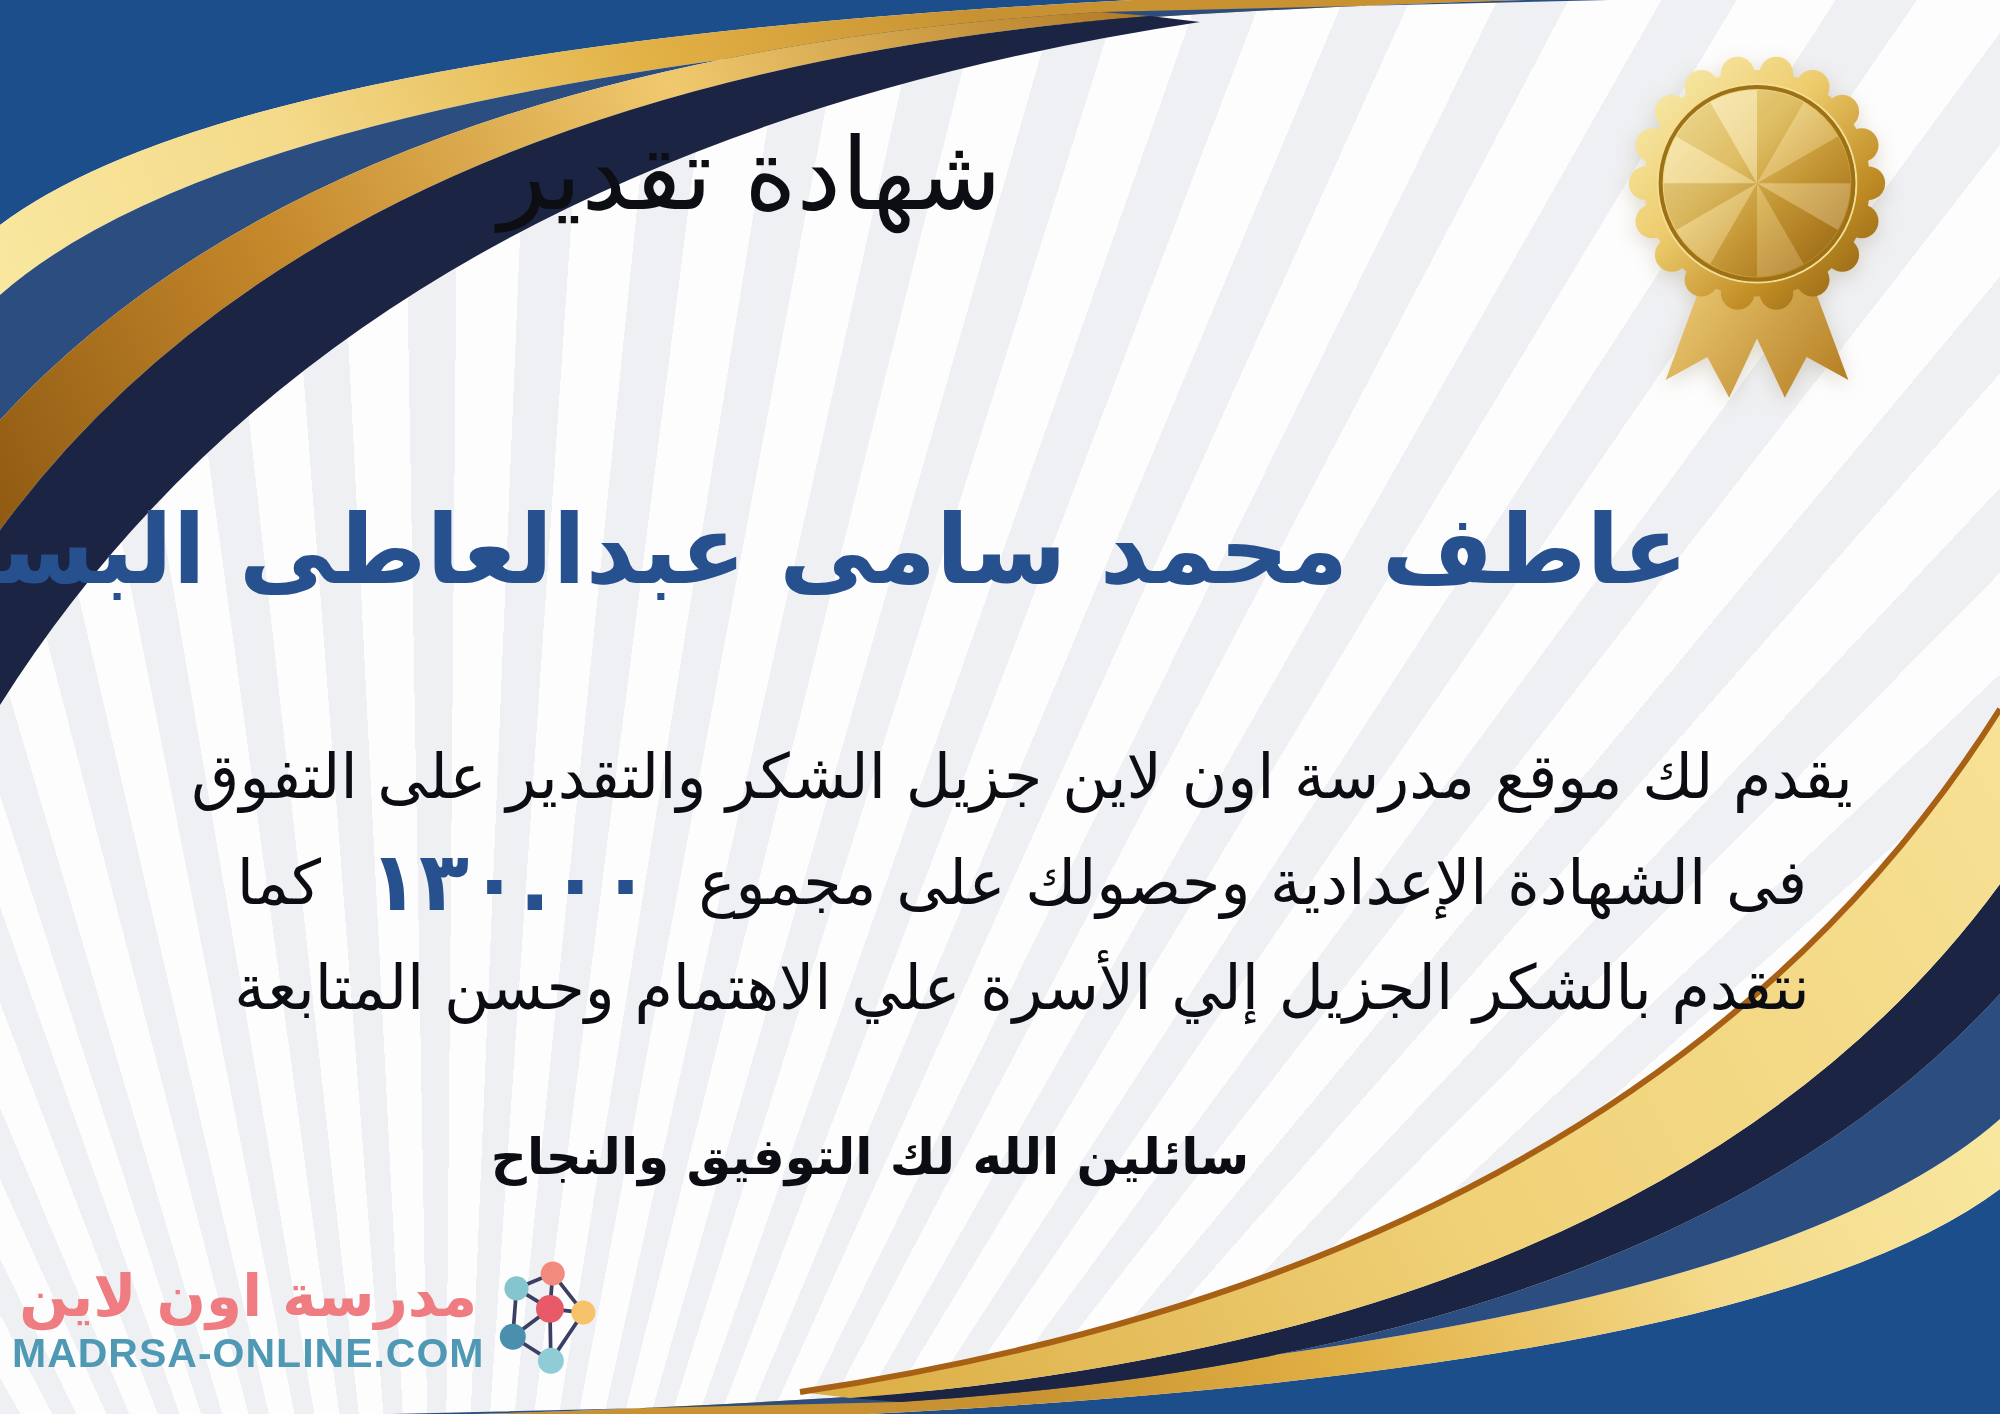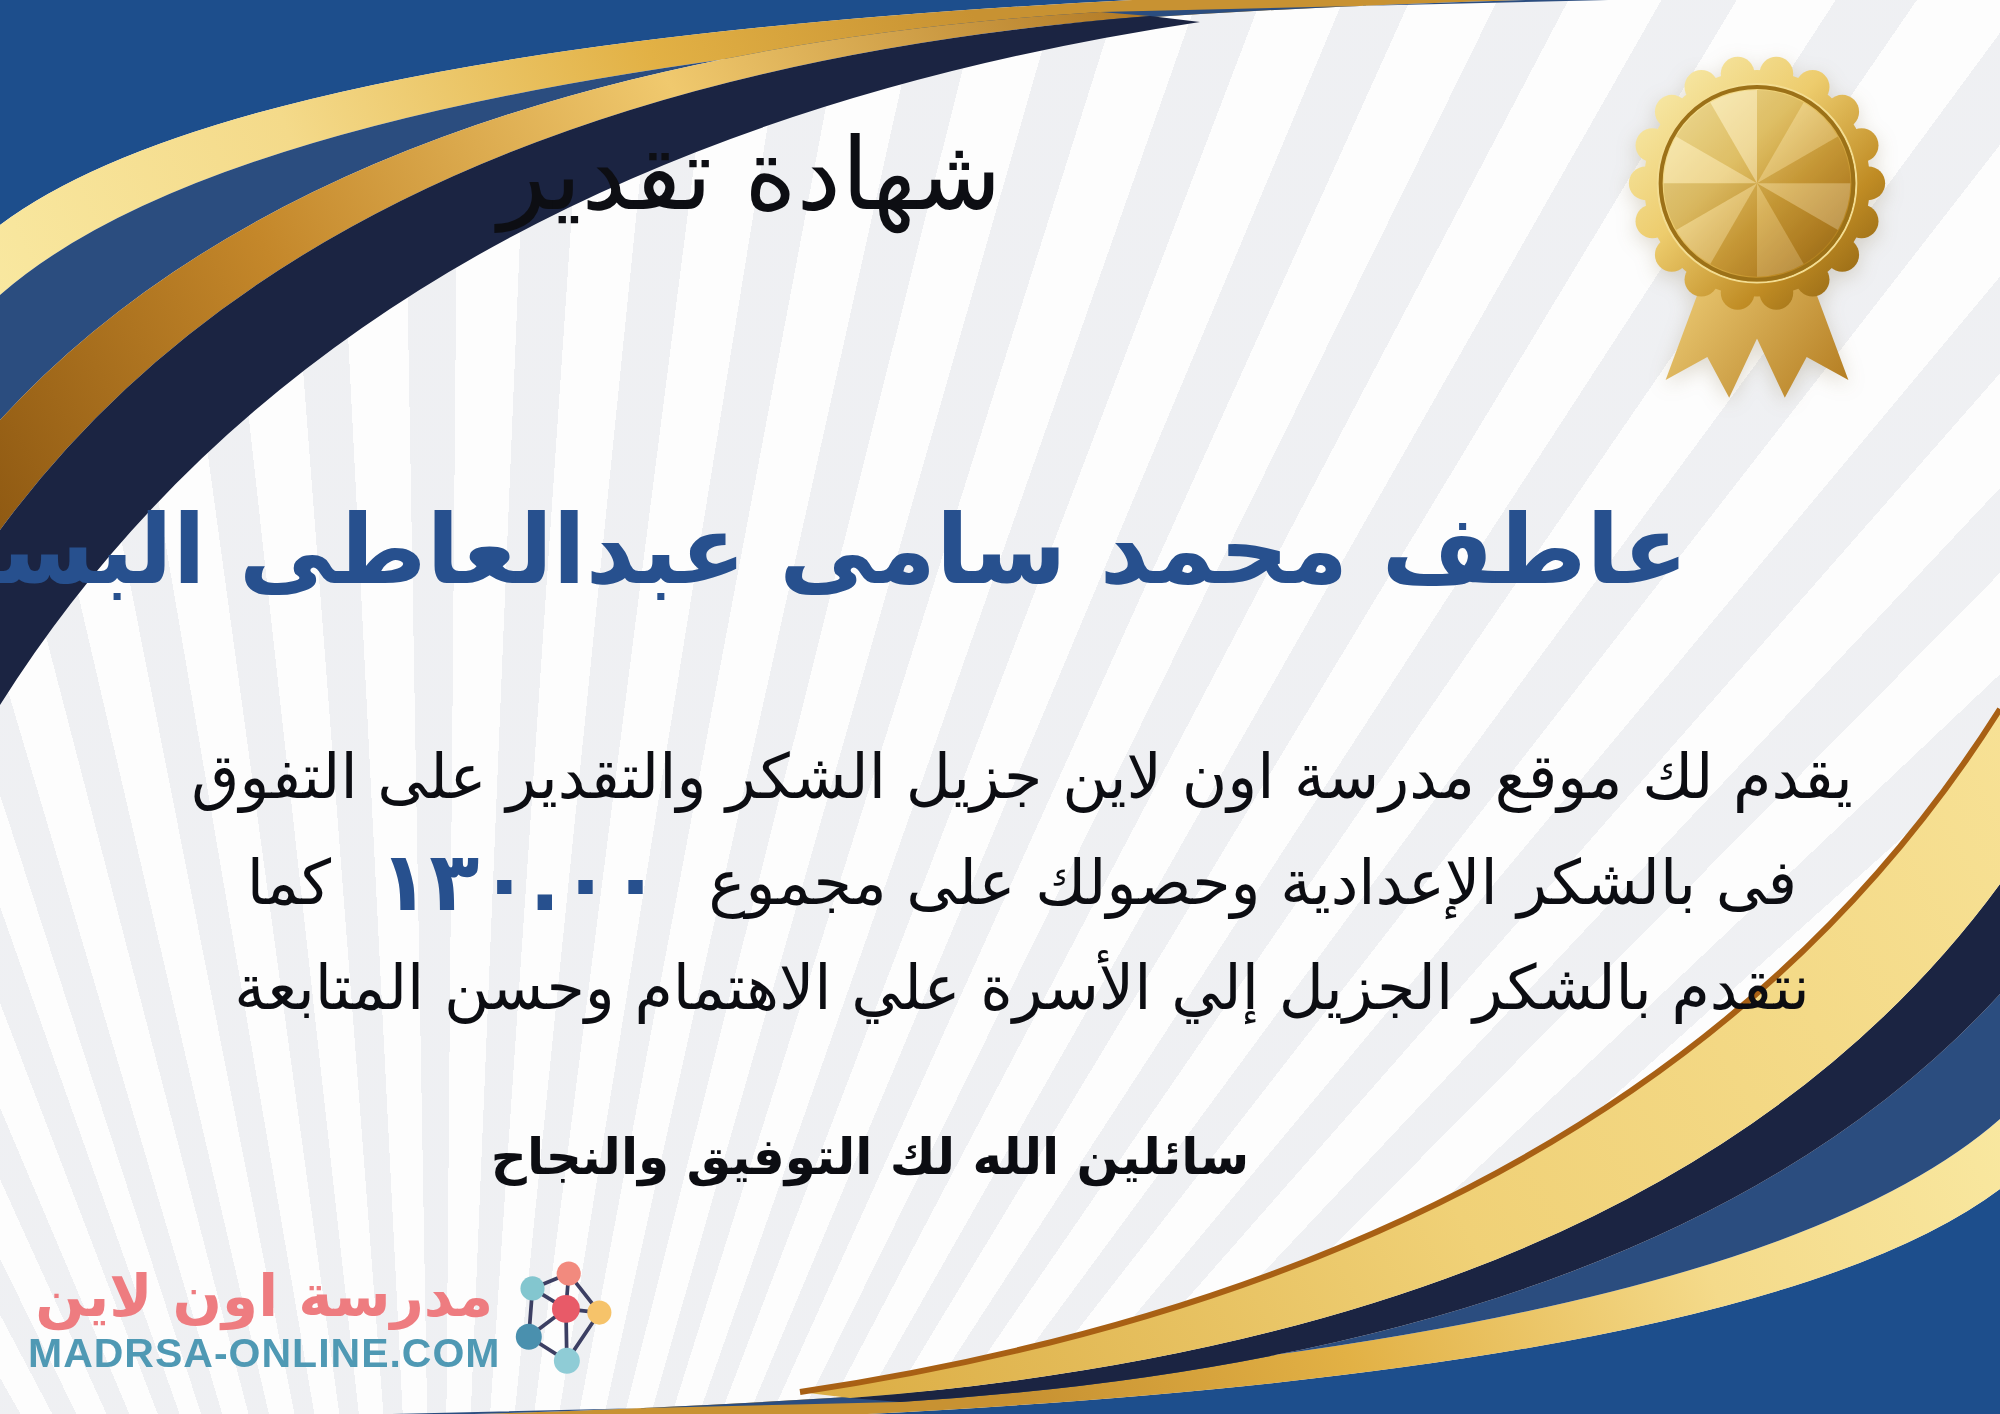--- a/index.html
+++ b/index.html
@@ -39,21 +39,21 @@
   .score{
     font-size:82px;font-weight:bold;color:#27508e;
     margin:16px 48px;vertical-align:-6px;letter-spacing:4px;
   }
   .closing{
     position:absolute;top:1128px;left:0;width:1740px;
     text-align:center;font-size:50px;color:#0c0d12;
     white-space:nowrap;direction:rtl;font-weight:bold;
   }
   .logo{
-    position:absolute;left:28px;top:1252px;
+    position:absolute;left:12px;top:1252px;
     display:flex;flex-direction:row;align-items:center;gap:12px;
     direction:rtl;
   }
   .logo-texts{display:flex;flex-direction:column;align-items:center;gap:0;}
   .logo-arabic{
     font-size:58px;font-weight:bold;color:#ee7c80;line-height:1.15;
     direction:rtl;white-space:nowrap;
   }
   .logo-latin{
     font-family:"Liberation Sans", sans-serif;
@@ -170,21 +170,21 @@
   </g>
 </svg>
 
 <div class="title">شهادة تقدير</div>
 
 <div class="student-name">عاطف محمد سامى عبدالعاطى البسيونى</div>
 
 <div class="body-text">
   <div class="body-line">يقدم لك موقع مدرسة اون لاين جزيل الشكر والتقدير على التفوق</div>
   <div class="body-line">
-    <span>فى بالشكر الإعدادية وحصولك على مجموع</span><span class="score">١٣٠.٠٠</span><span>كما</span>
+    <span>فى الشهادة الإعدادية وحصولك على مجموع</span><span class="score">١٣٠.٠٠</span><span>كما</span>
   </div>
   <div class="body-line">نتقدم بالشكر الجزيل إلي الأسرة علي الاهتمام وحسن المتابعة</div>
 </div>
 
 <div class="closing">سائلين الله لك التوفيق والنجاح</div>
 
 <div class="logo">
   <svg width="104" height="136" viewBox="0 0 112 136" xmlns="http://www.w3.org/2000/svg" aria-hidden="true">
     <g stroke="#3c3f63" stroke-width="4" stroke-linecap="round">
       <line x1="60" y1="18" x2="21" y2="34"></line>

